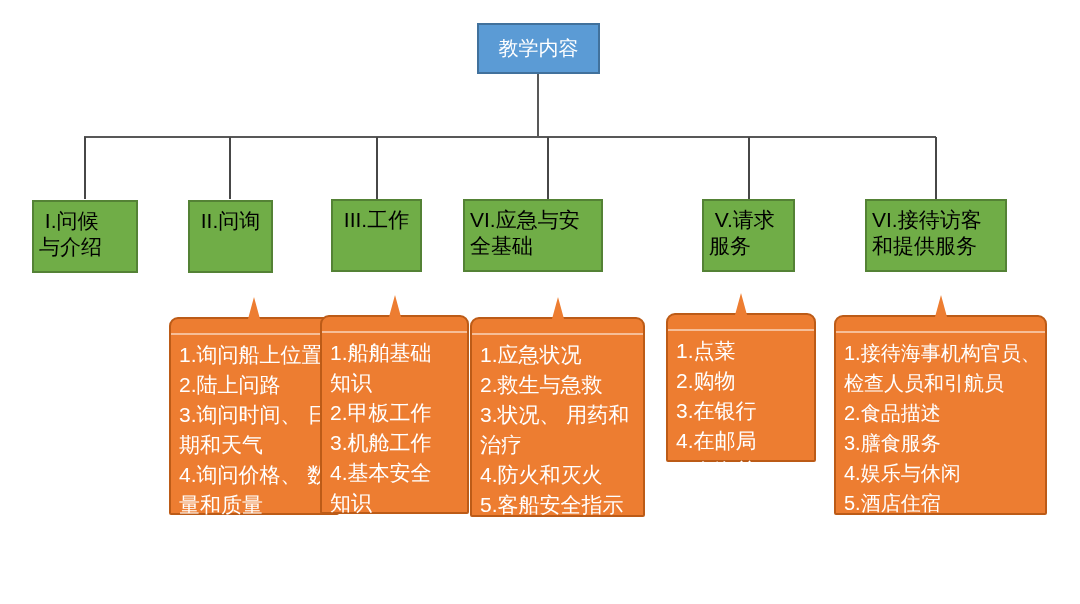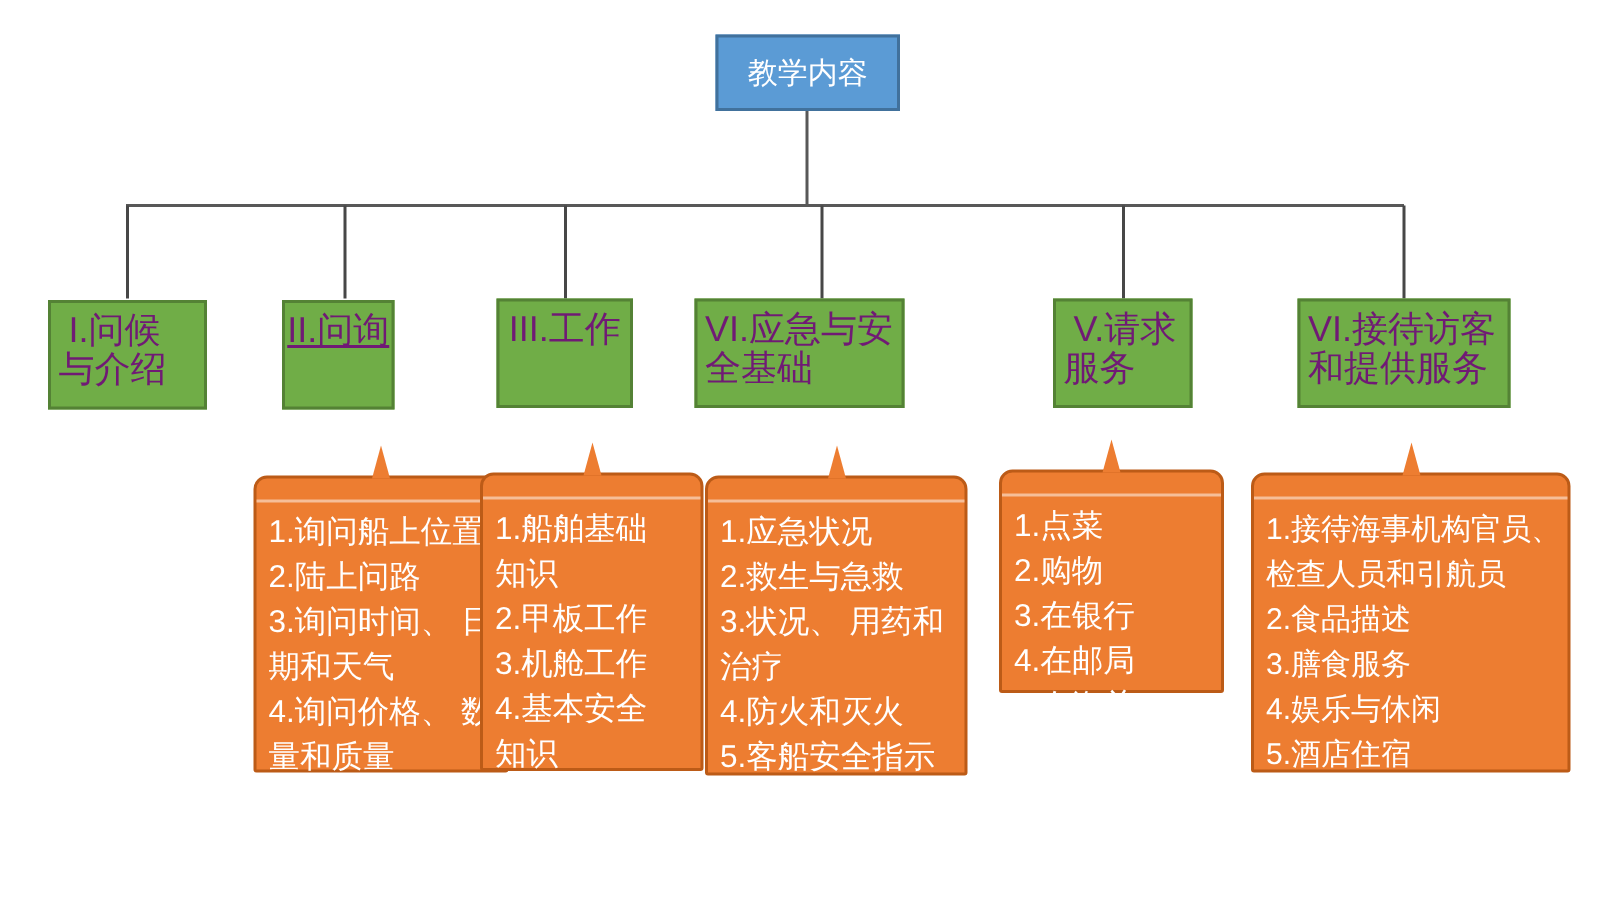--- a/index.html
+++ b/index.html
@@ -21,21 +21,21 @@
     position:absolute;left:477px;top:23px;width:123px;height:51px;
     background:var(--root-fill,#5B9BD5);border:2px solid var(--root-border,#41719C);
     box-sizing:border-box;color:#fff;font-size:20px;
     display:flex;align-items:center;justify-content:center;font-family:Liberation Mono, monospace;
   }
 
   
   .branch{
     position:absolute;height:73px;box-sizing:border-box;
     background:var(--branch-fill,#70AD47);border:2px solid var(--branch-border,#548235);
-    color:#701a75;font-size:24px;line-height:26px;
+    color:#000000;font-size:21px;line-height:26px;
   }
   .branch .lbl{
     display:block;white-space:pre-wrap;padding:6px 3px 0 5px;
   }
   .branch.center .lbl{text-align:center;padding-left:0;padding-right:0;}
 
   
   .callout{
     position:absolute;box-sizing:border-box;
     background:var(--callout-fill,#ED7D31);border:2px solid var(--callout-border,#BC5B17);
@@ -72,21 +72,21 @@
   <div class="conn v drop" style="left:935px;top:137px;height:62px;"></div>
 
   <div class="root-node">
     <span>教学内容</span>
   </div>
 
   <div class="branch" style="left:32px;top:200px;width:106px;">
     <span class="lbl"> I.问候
 与介绍</span>
   </div>
-  <div class="branch center" style="left:188px;top:200px;width:75px;text-decoration:underline;">
+  <div class="branch center" style="left:188px;top:200px;width:85px;">
     <span class="lbl">II.问询</span>
   </div>
   <div class="branch center" style="left:331px;top:199px;width:91px;">
     <span class="lbl">III.工作</span>
   </div>
   <div class="branch" style="left:463px;top:199px;width:140px;">
     <span class="lbl">VI.应急与安
 全基础</span>
   </div>
   <div class="branch" style="left:702px;top:199px;width:93px;">

